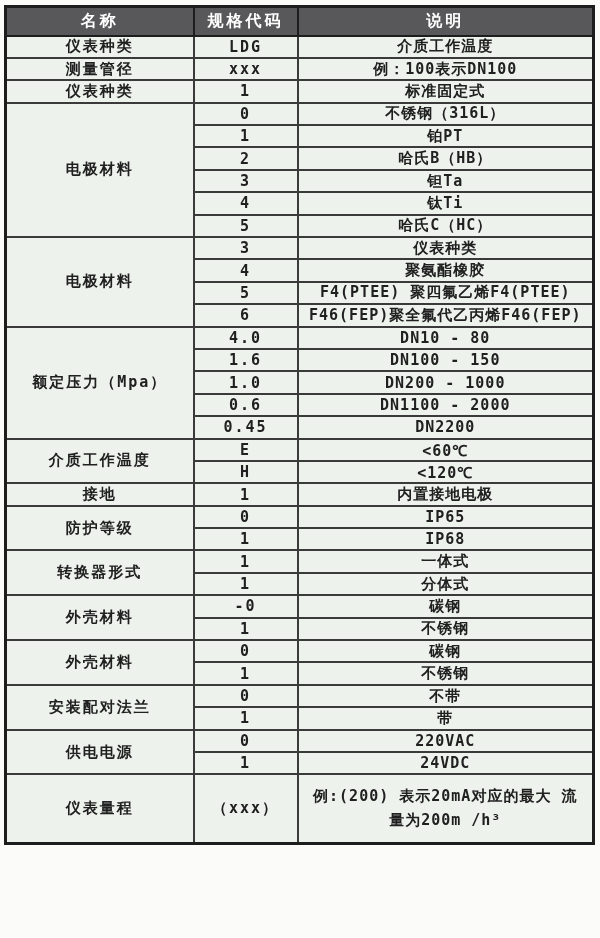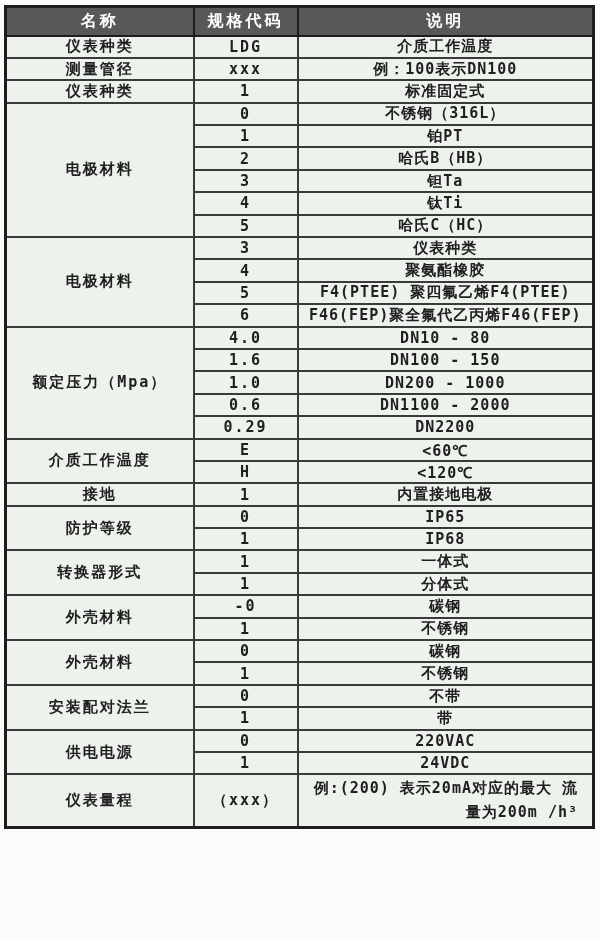--- a/index.html
+++ b/index.html
@@ -61,22 +61,21 @@
     letter-spacing:2px;
   }
   tr.group-start td{
     border-top:2.5px solid var(--border-strong);
   }
   tr.tall td{
     height:53px;
     line-height:1.55;
   }
   tr.tall td.desc-cell{
-    padding:2px 14px;
-    text-align:right;
+    padding:10px 14px;
   }
 </style>
 </head>
 <body>
 
 <div class="page">
   <table class="spec-table">
     <colgroup>
       <col class="c-name">
         <col class="c-code">
@@ -158,21 +157,21 @@
         </tr>
         <tr>
           <td class="code-cell">1.0</td>
           <td class="desc-cell">DN200 - 1000</td>
         </tr>
         <tr>
           <td class="code-cell">0.6</td>
           <td class="desc-cell">DN1100 - 2000</td>
         </tr>
         <tr>
-          <td class="code-cell">0.29</td>
+          <td class="code-cell">0.45</td>
           <td class="desc-cell">DN2200</td>
         </tr>
         <tr class="group-start">
           <td class="name-cell" rowspan="2">介质工作温度</td>
           <td class="code-cell">E</td>
           <td class="desc-cell">&lt;60℃</td>
         </tr>
         <tr>
           <td class="code-cell">H</td>
           <td class="desc-cell">&lt;120℃</td>

